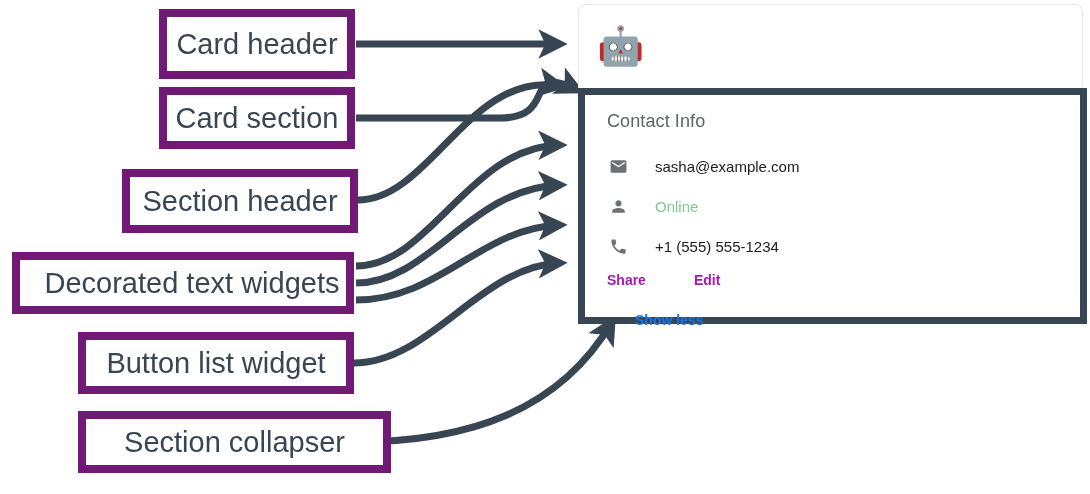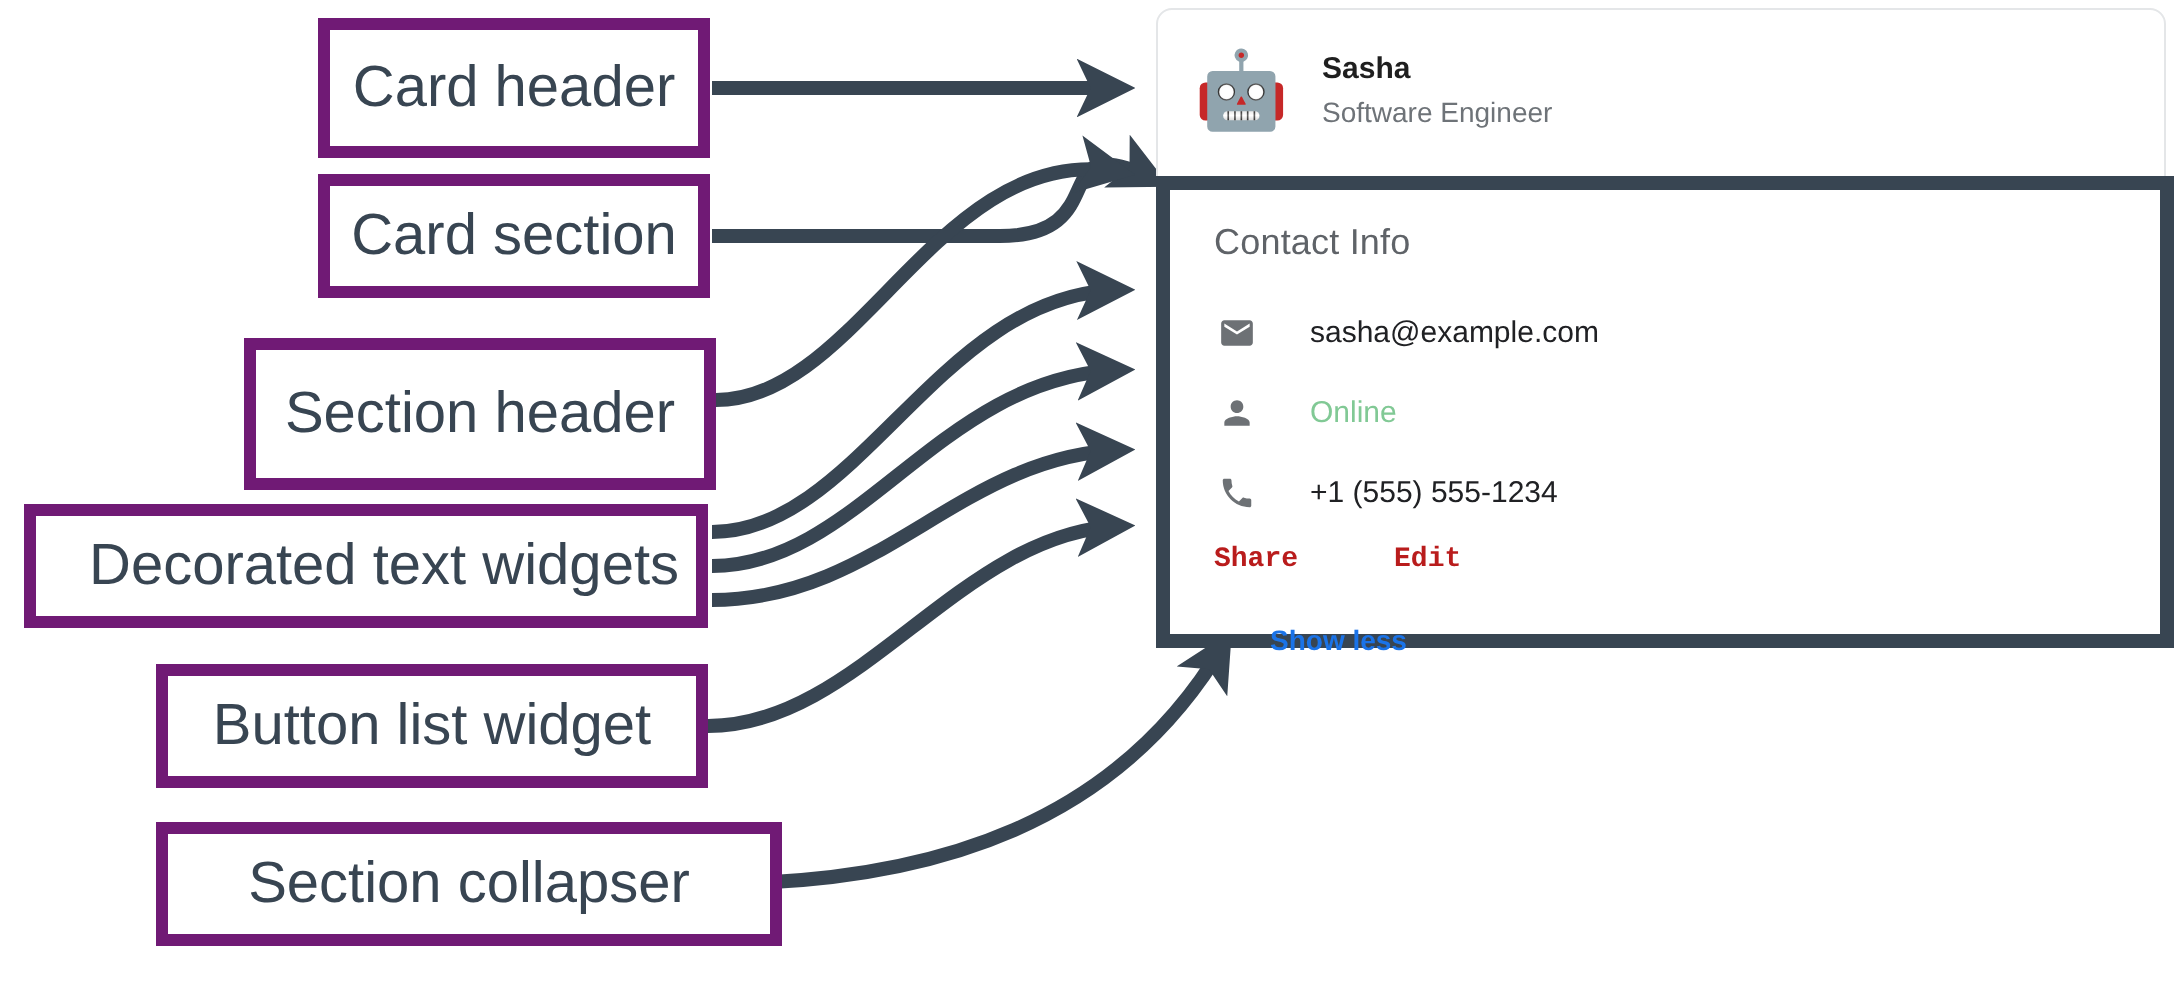--- a/index.html
+++ b/index.html
@@ -25,21 +25,21 @@
     width: 1090px;
     height: 494px;
     pointer-events: none;
   }
 
   
   .anno-box {
     position: absolute;
     box-sizing: border-box;
     background: #ffffff;
-    border: 6px solid #701a75;
+    border: 8px solid #701a75;
     display: flex;
     align-items: center;
     justify-content: center;
     color: #384552;
     font-size: 29px;
     line-height: 1;
     white-space: nowrap;
     padding: 0 12px;
   }
 
@@ -134,24 +134,23 @@
 
   .button-list {
     display: flex;
     align-items: center;
     margin-top: 6px;
     margin-left: 0px;
   }
   .btn-link {
     font-size: 14px;
     font-weight: bold;
-    color: #b91c1c;
+    color: #a21caf;
     margin-right: 48px;
     cursor: pointer;
-    font-family: Liberation Mono, monospace;
   }
   .collapser {
     margin-top: 24px;
     margin-left: 28px;
     font-size: 14px;
     font-weight: bold;
     color: #1a73e8;
     cursor: pointer;
   }
 </style>
@@ -187,44 +186,40 @@
   </svg>
 
   <div class="anno-box" style="left:159px; top:9px; width:196px; height:70px;">
     <span>Card header</span>
   </div>
 
   <div class="anno-box" style="left:159px; top:87px; width:196px; height:62px;">
     <span>Card section</span>
   </div>
 
-  <div class="anno-box" style="left:122px; top:169px; width:236px; height:76px;">
+  <div class="anno-box" style="left:122px; top:169px; width:236px; height:64px;">
     <span>Section header</span>
   </div>
 
   <div class="anno-box" style="left:12px; top:252px; width:342px; height:62px;padding-left:30px;">
     <span>Decorated text widgets</span>
   </div>
 
   <div class="anno-box" style="left:78px; top:332px; width:276px; height:62px;">
     <span>Button list widget</span>
   </div>
 
   <div class="anno-box" style="left:78px; top:411px; width:313px; height:62px;">
     <span>Section collapser</span>
   </div>
 
   <div id="demo-card">
 
     <div class="card-header">
       <div class="avatar">🤖</div>
-      <div class="header-text">
-        <div class="header-title">Sasha</div>
-        <div class="header-subtitle">Software Engineer</div>
-      </div>
     </div>
 
     <div class="card-section">
 
       <div class="section-header">Contact Info</div>
 
       <div class="deco-row">
         <span class="deco-icon">
           <svg width="19" height="19" viewBox="0 0 24 24" fill="#6d7175" aria-hidden="true">
             <path d="M20 4H4c-1.1 0-2 .9-2 2v12c0 1.1.9 2 2 2h16c1.1 0 2-.9 2-2V6c0-1.1-.9-2-2-2zm0 4l-8 5-8-5V6l8 5 8-5v2z"></path>

